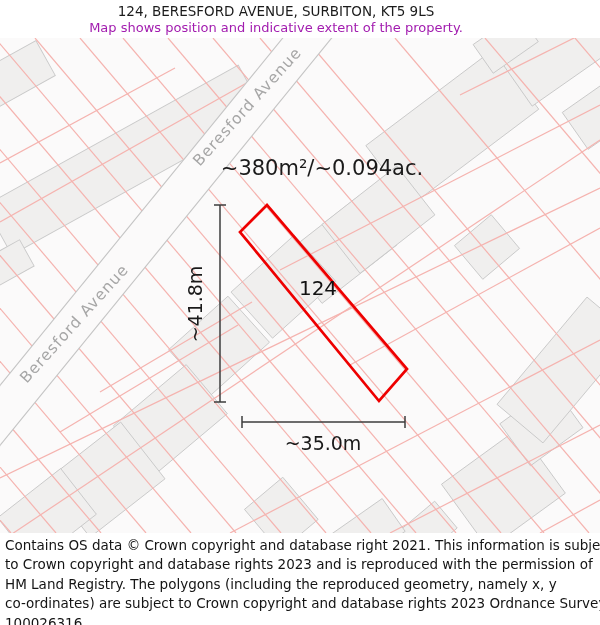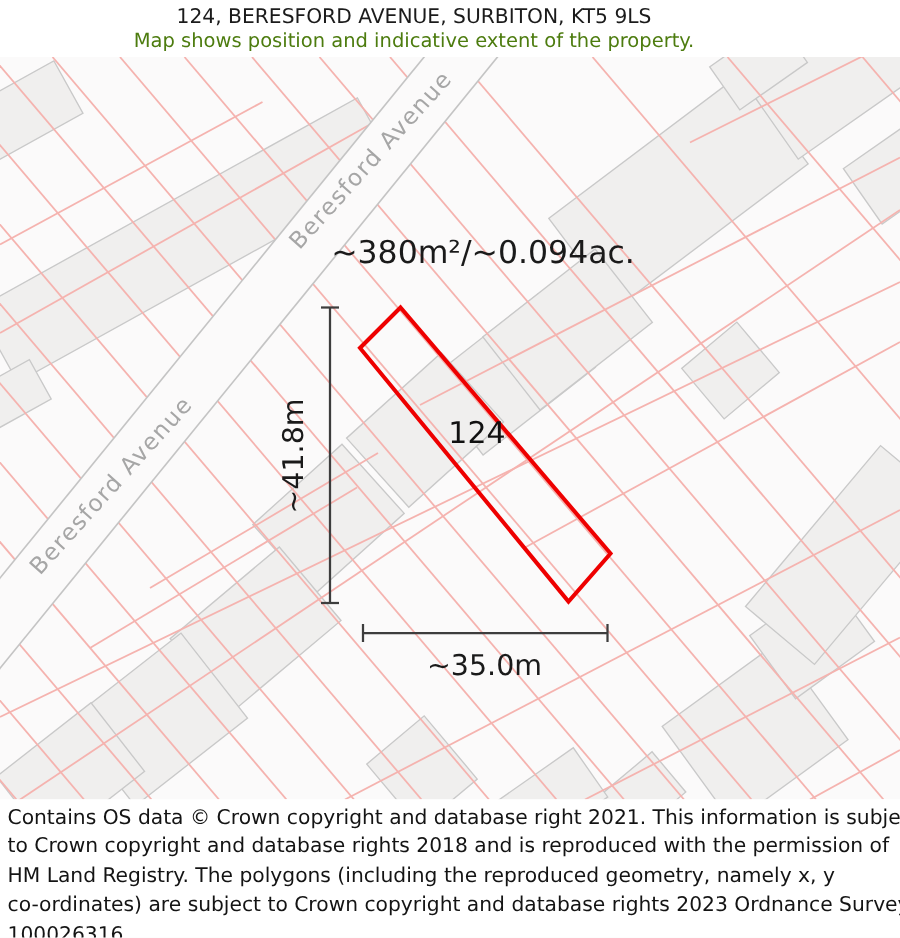--- a/index.html
+++ b/index.html
@@ -11,21 +11,21 @@
   }
   .page{width:600px;height:625px;position:relative;background:#ffffff;}
   .header{
     position:absolute;top:0;left:0;width:552px;height:38px;
     text-align:center;background:#ffffff;z-index:3;
   }
   .header .title{
     font-size:13.5px;color:#1b1b1b;padding-top:3px;line-height:17px;
   }
   .header .subtitle{
-    font-size:13px;color:#4d7c0f;line-height:16px;
+    font-size:13px;color:#a21caf;line-height:16px;
   }
   .map-wrap{
     position:absolute;top:38px;left:0;width:600px;height:495px;
     overflow:hidden;background:#fbfafa;
   }
   svg text{font-family:"DejaVu Sans","Liberation Sans",sans-serif;}
   .bld{fill:#f0efee;stroke:#c9c9c9;stroke-width:0.9;}
   .pink{stroke:#f5b3af;stroke-width:1.2;fill:none;}
   .road-fill{stroke:#fbfafa;stroke-width:38;fill:none;}
   .road-edge{stroke:#c4c4c4;stroke-width:1.1;fill:none;}
@@ -147,19 +147,19 @@
         <line class="dim" x1="242" y1="378" x2="242" y2="390"></line>
         <line class="dim" x1="405" y1="378" x2="405" y2="390"></line>
         <text class="dim-label" x="323" y="412" text-anchor="middle">~35.0m</text>
       </g>
 
     </svg>
   </div>
 
   <div class="footer">
     <div class="line">Contains OS data © Crown copyright and database right 2021. This information is subject</div>
-    <div class="line">to Crown copyright and database rights 2018 and is reproduced with the permission of</div>
+    <div class="line">to Crown copyright and database rights 2023 and is reproduced with the permission of</div>
     <div class="line">HM Land Registry. The polygons (including the reproduced geometry, namely x, y</div>
     <div class="line">co-ordinates) are subject to Crown copyright and database rights 2023 Ordnance Survey</div>
     <div class="line">100026316.</div>
   </div>
 
 </div>
 
 </body></html>

